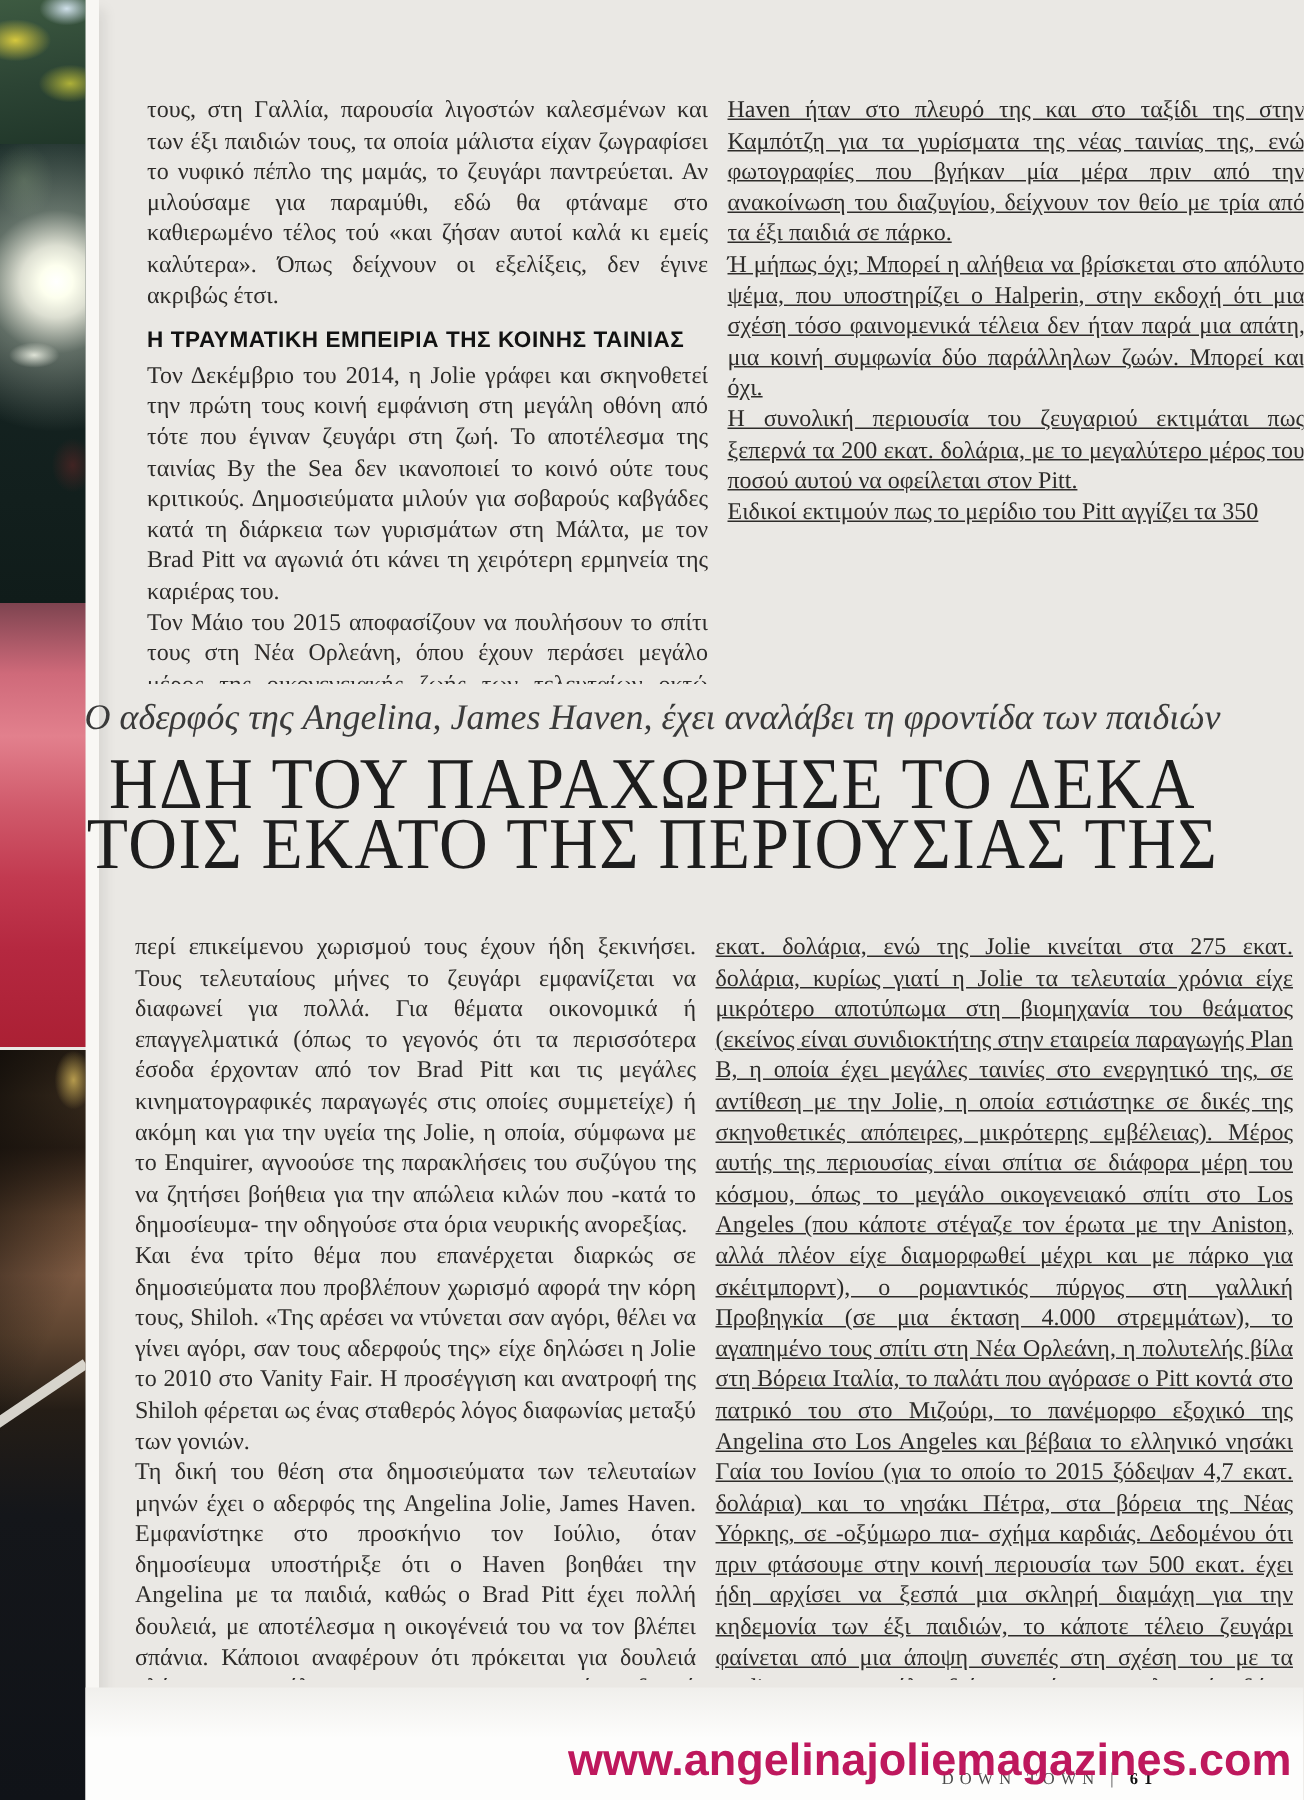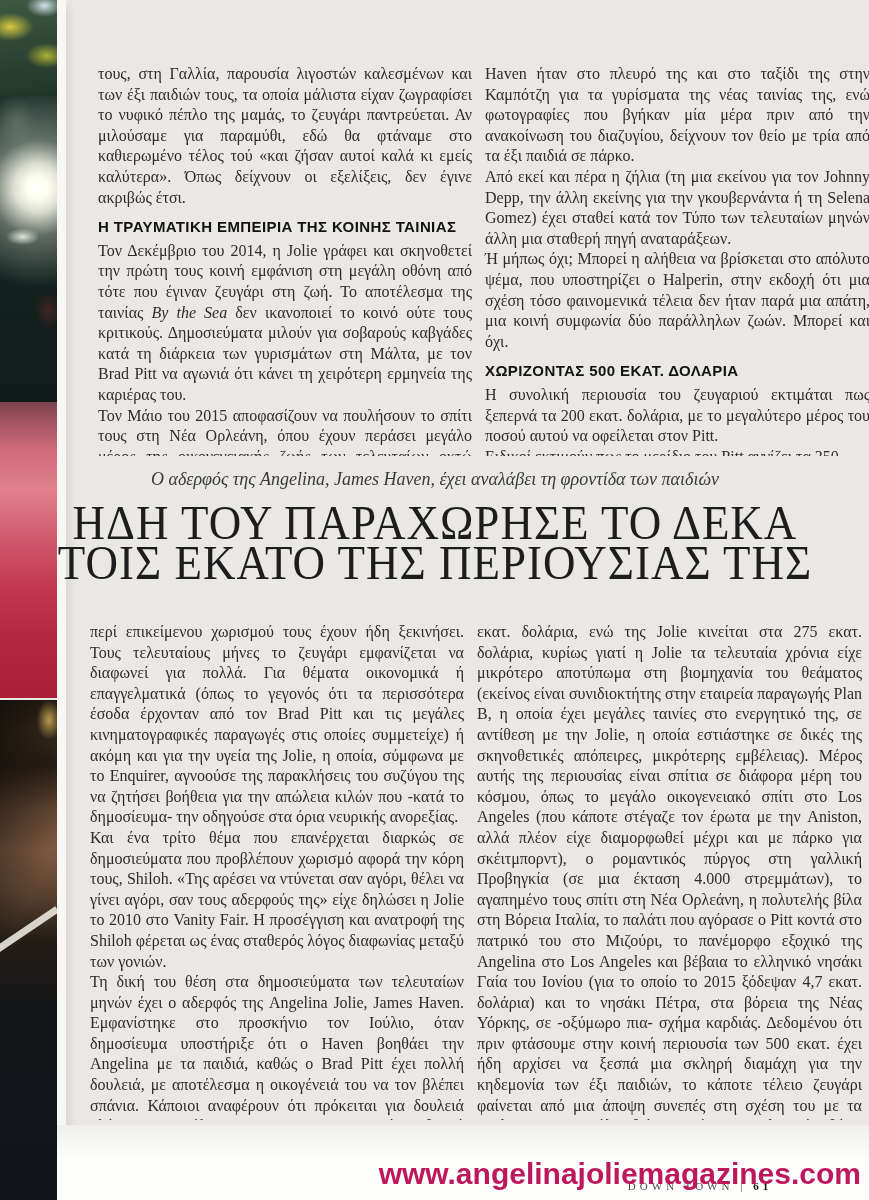--- a/index.html
+++ b/index.html
@@ -46,34 +46,34 @@
     overflow:hidden;
   }
   .collar{
     position:absolute;left:-16px;top:228px;width:80px;height:7px;
     background:#e9e7df;transform:rotate(-34deg);opacity:0.9;
   }
   
   .cols{position:absolute;display:flex;gap:13px;}
   .cols .col{text-align:justify;font-size:16px;line-height:20.6px;hyphens:auto;}
   .col-l{width:374px;}
-  .col-r{width:385px;}
+  .col-r{width:385px;text-decoration:underline;}
   .top-section{left:74px;top:64px;width:772px;height:392px;overflow:hidden;margin-left:24px;}
   .bottom-section{left:90px;top:622px;width:772px;height:498px;overflow:hidden;}
   p{margin:0;}
   .shead{
     font-family:"Liberation Sans", sans-serif;font-weight:700;
     font-size:15px;letter-spacing:0.4px;text-align:left;color:#121212;
     margin:9px 0 3px 0;
   }
-  .ital{font-style:italic;}
+  .ital{}
   
   .pullquote{position:absolute;left:40px;top:464px;width:790px;text-align:center;}
   .pq-line{
-    font-style:italic;font-size:18px;line-height:31px;color:#3a3a3a;
+    font-style:italic;font-size:24px;line-height:31px;color:#3a3a3a;
     font-family:"Liberation Serif", serif;
   }
   .pq-head{
     font-family:"Liberation Serif", serif;font-weight:400;color:#1d1d1d;
     font-size:45px;line-height:37px;letter-spacing:1px;
     transform:scaleY(1.08);transform-origin:top center;
     margin-top:8px;
   }
   
   .bottom-band{
@@ -106,23 +106,21 @@
 
 <div class="cols top-section">
   <div class="col col-l">
     <p>τους, στη Γαλλία, παρουσία λιγοστών καλεσμένων και των έξι παιδιών τους, τα οποία μάλιστα είχαν ζωγραφίσει το νυφικό πέπλο της μαμάς, το ζευγάρι παντρεύεται. Αν μιλούσαμε για παραμύθι, εδώ θα φτάναμε στο καθιερωμένο τέλος τού «και ζήσαν αυτοί καλά κι εμείς καλύτερα». Όπως δείχνουν οι εξελίξεις, δεν έγινε ακριβώς έτσι.</p>
     <div class="shead">Η ΤΡΑΥΜΑΤΙΚΗ ΕΜΠΕΙΡΙΑ ΤΗΣ ΚΟΙΝΗΣ ΤΑΙΝΙΑΣ</div>
     <p><span>Τον Δεκέμβριο του 2014, η Jolie γράφει και σκηνοθετεί την πρώτη τους κοινή εμφάνιση στη μεγάλη οθόνη από τότε που έγιναν ζευγάρι στη ζωή. Το αποτέλεσμα της ταινίας </span><span class="ital">By the Sea</span><span> δεν ικανοποιεί το κοινό ούτε τους κριτικούς. Δημοσιεύματα μιλούν για σοβαρούς καβγάδες κατά τη διάρκεια των γυρισμάτων στη Μάλτα, με τον Brad Pitt να αγωνιά ότι κάνει τη χειρότερη ερμηνεία της καριέρας του.</span></p>
     <p>Τον Μάιο του 2015 αποφασίζουν να πουλήσουν το σπίτι τους στη Νέα Ορλεάνη, όπου έχουν περάσει μεγάλο μέρος της οικογενειακής ζωής των τελευταίων οκτώ χρόνων. Οι ψίθυροι</p>
   </div>
   <div class="col col-r">
     <p>Haven ήταν στο πλευρό της και στο ταξίδι της στην Καμπότζη για τα γυρίσματα της νέας ταινίας της, ενώ φωτογραφίες που βγήκαν μία μέρα πριν από την ανακοίνωση του διαζυγίου, δείχνουν τον θείο με τρία από τα έξι παιδιά σε πάρκο.</p>
-    <p>Από εκεί και πέρα η ζήλια (τη μια εκείνου για τον Johnny Depp, την άλλη εκείνης για την γκουβερνάντα ή τη Selena Gomez) έχει σταθεί κατά τον Τύπο των τελευταίων μηνών άλλη μια σταθερή πηγή αναταράξεων.</p>
     <p>Ή μήπως όχι; Μπορεί η αλήθεια να βρίσκεται στο απόλυτο ψέμα, που υποστηρίζει ο Halperin, στην εκδοχή ότι μια σχέση τόσο φαινομενικά τέλεια δεν ήταν παρά μια απάτη, μια κοινή συμφωνία δύο παράλληλων ζωών. Μπορεί και όχι.</p>
-    <div class="shead">ΧΩΡΙΖΟΝΤΑΣ 500 ΕΚΑΤ. ΔΟΛΑΡΙΑ</div>
     <p>Η συνολική περιουσία του ζευγαριού εκτιμάται πως ξεπερνά τα 200 εκατ. δολάρια, με το μεγαλύτερο μέρος του ποσού αυτού να οφείλεται στον Pitt.</p>
     <p>Ειδικοί εκτιμούν πως το μερίδιο του Pitt αγγίζει τα 350</p>
   </div>
 </div>
 
 <div class="pullquote">
   <div class="pq-line">Ο αδερφός της Angelina, James Haven, έχει αναλάβει τη φροντίδα των παιδιών</div>
   <div class="pq-head">
     <div>ΗΔΗ ΤΟΥ ΠΑΡΑΧΩΡΗΣΕ ΤΟ ΔΕΚΑ</div>
     <div>ΤΟΙΣ ΕΚΑΤΟ ΤΗΣ ΠΕΡΙΟΥΣΙΑΣ ΤΗΣ</div>

